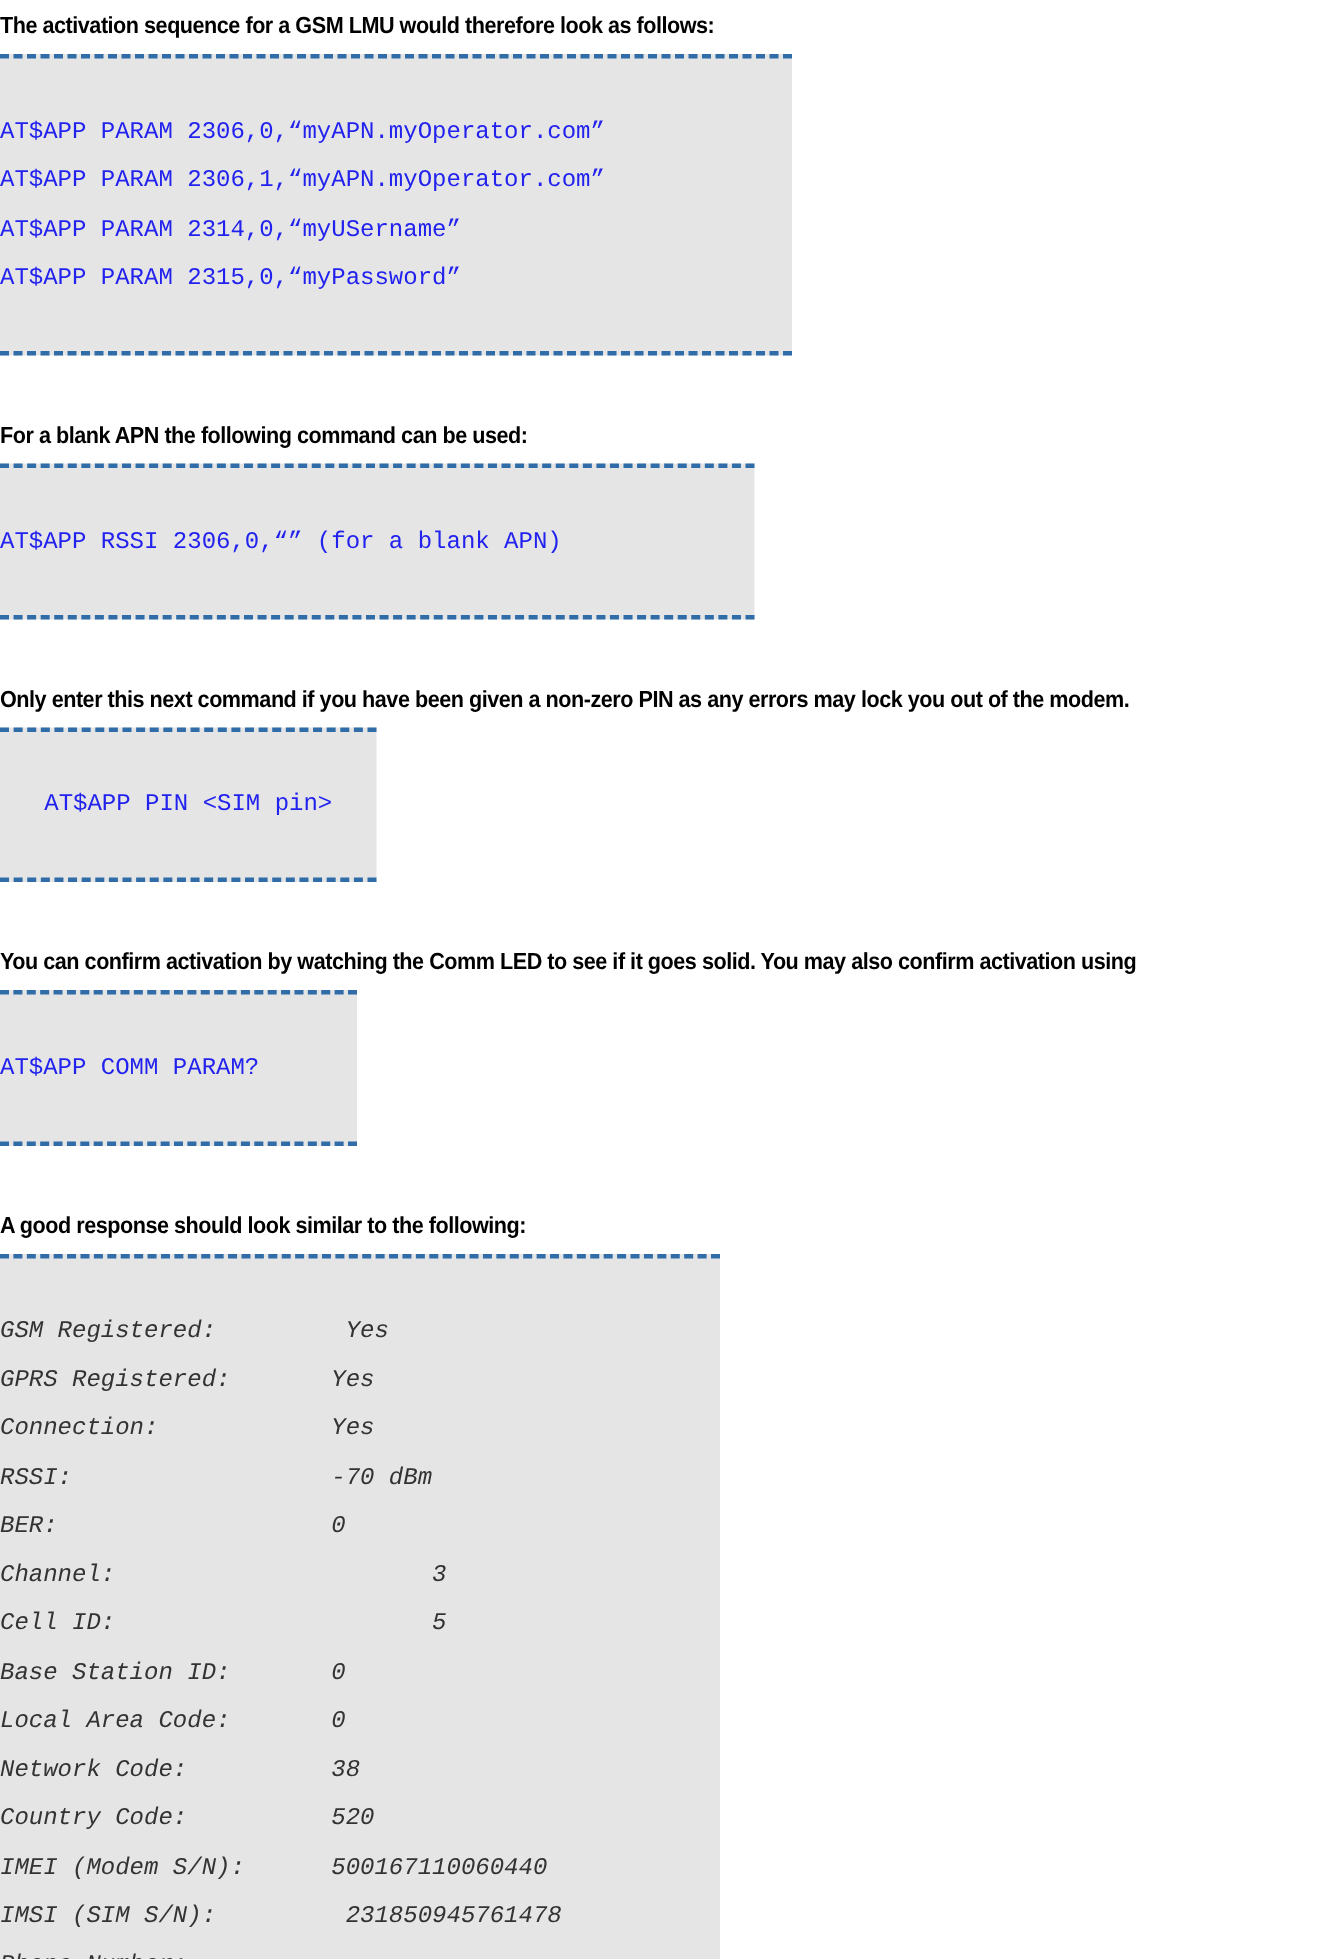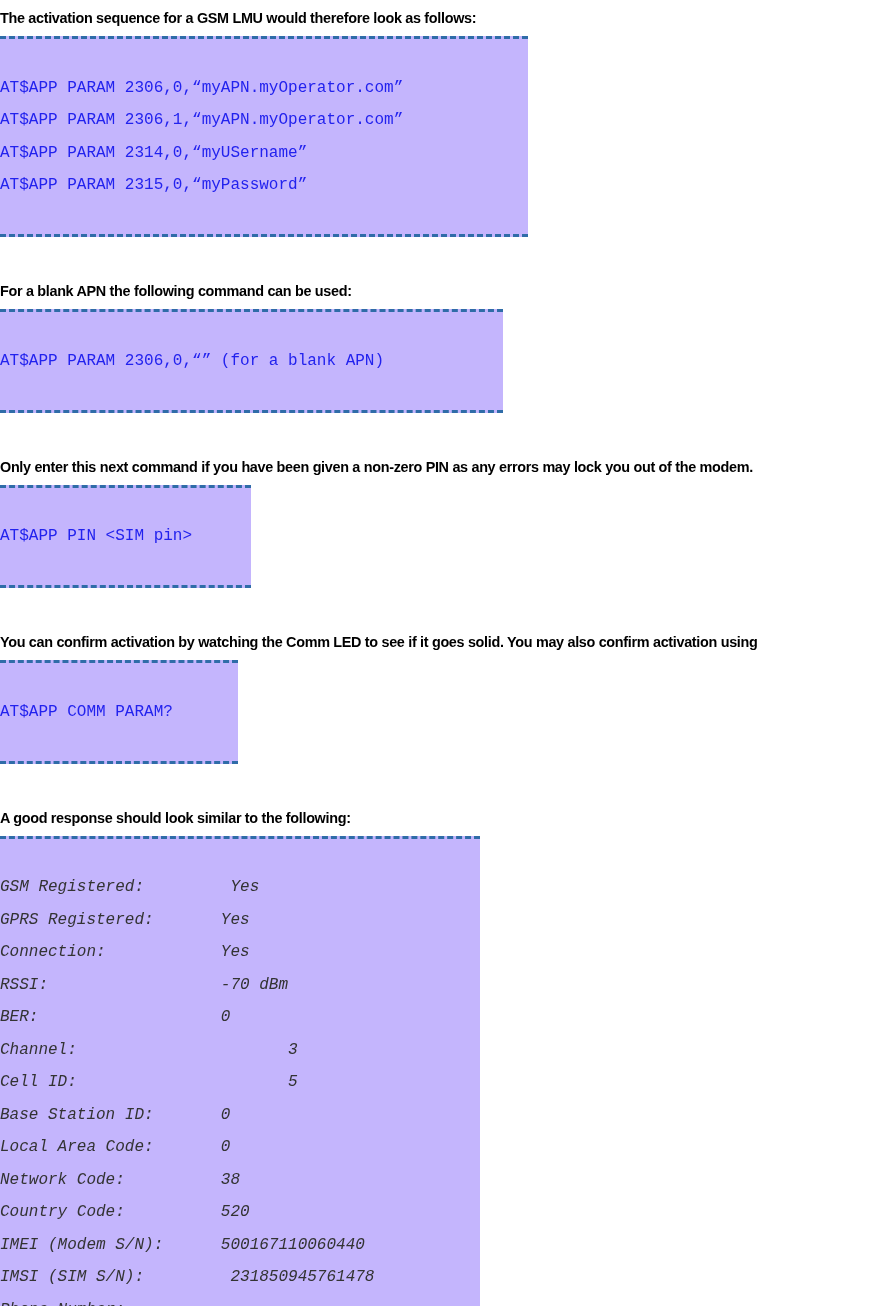--- a/index.html
+++ b/index.html
@@ -36,21 +36,21 @@
     margin: 0;
     padding: 0;
   }
   .para.wrap {
     white-space: normal;
     width: 944px;           
   }
 
   
   .codeblock {
-    background: #c4b5fd;
+    background: #e5e5e5;
     border-top: 3px dashed #2f6ca8;
     border-bottom: 3px dashed #2f6ca8;
     box-sizing: border-box;
     margin: 0;
     padding: 0;
   }
   .code-line {
     font-family: "Liberation Mono", monospace;
     font-size: 16px;
     line-height: 32.5px;
@@ -87,29 +87,29 @@
     <div class="code-line">AT$APP PARAM 2315,0,“myPassword”</div>
     <div class="code-line spacer-line">&nbsp;</div>
   </div>
 
   <div class="gap"></div>
 
   <p class="para">For a blank APN the following command can be used:</p>
 
   <div class="codeblock" style="width:503px;">
     <div class="code-line spacer-line">&nbsp;</div>
-    <div class="code-line">AT$APP PARAM 2306,0,“” (for a blank APN)</div>
+    <div class="code-line">AT$APP RSSI 2306,0,“” (for a blank APN)</div>
     <div class="code-line spacer-line">&nbsp;</div>
   </div>
 
   <div class="gap"></div>
 
   <p class="para wrap">Only enter this next command if you have been given a non-zero PIN as any errors may lock you out of the modem.</p>
 
-  <div class="codeblock" style="width:251px;">
+  <div class="codeblock" style="width:251px;text-align:center;">
     <div class="code-line spacer-line">&nbsp;</div>
     <div class="code-line">AT$APP PIN &lt;SIM pin&gt;</div>
     <div class="code-line spacer-line">&nbsp;</div>
   </div>
 
   <div class="gap"></div>
 
   <p class="para wrap">You can confirm activation by watching the Comm LED to see if it goes solid. You may also confirm activation using</p>
 
   <div class="codeblock" style="width:238px;">

